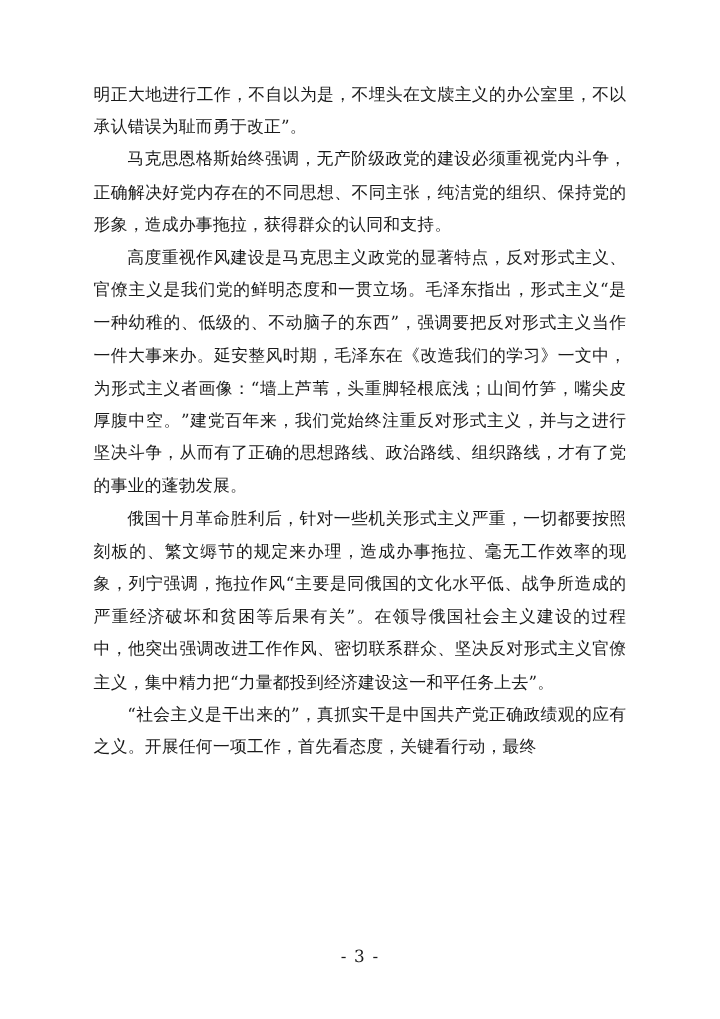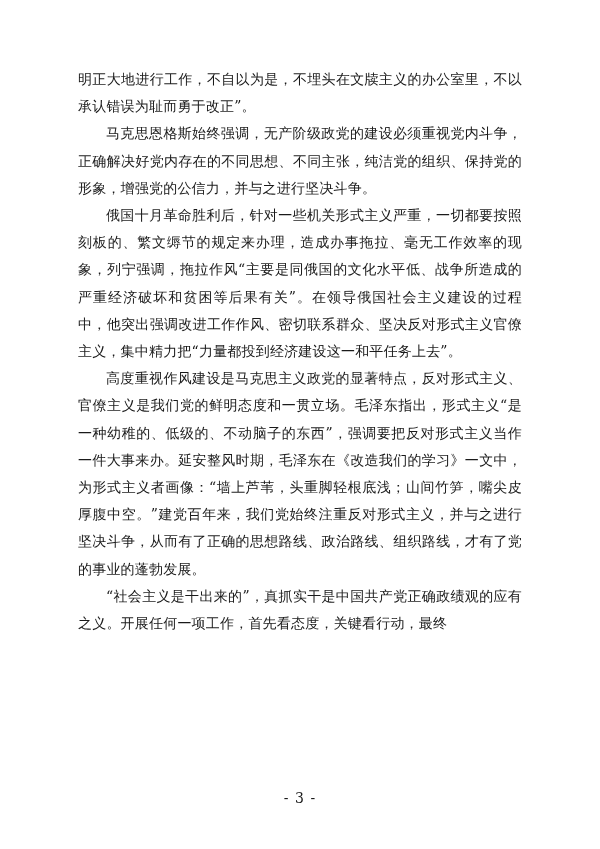--- a/index.html
+++ b/index.html
@@ -51,20 +51,20 @@
     letter-spacing: 1px;
   }
 </style>
 </head>
 <body>
 
 <div class="page">
   <div class="page-inner">
     <div class="doc-body">
       <p>明正大地进行工作，不自以为是，不埋头在文牍主义的办公室里，不以承认错误为耻而勇于改正”。</p>
-      <p class="indent">马克思恩格斯始终强调，无产阶级政党的建设必须重视党内斗争，正确解决好党内存在的不同思想、不同主张，纯洁党的组织、保持党的形象，增强党的公信力，并与之进行坚决斗争。</p>
+      <p class="indent">马克思恩格斯始终强调，无产阶级政党的建设必须重视党内斗争，正确解决好党内存在的不同思想、不同主张，纯洁党的组织、保持党的形象，造成办事拖拉，获得群众的认同和支持。</p>
+      <p class="indent">高度重视作风建设是马克思主义政党的显著特点，反对形式主义、官僚主义是我们党的鲜明态度和一贯立场。毛泽东指出，形式主义“是一种幼稚的、低级的、不动脑子的东西”，强调要把反对形式主义当作一件大事来办。延安整风时期，毛泽东在《改造我们的学习》一文中，为形式主义者画像：“墙上芦苇，头重脚轻根底浅；山间竹笋，嘴尖皮厚腹中空。”建党百年来，我们党始终注重反对形式主义，并与之进行坚决斗争，从而有了正确的思想路线、政治路线、组织路线，才有了党的事业的蓬勃发展。</p>
       <p class="indent">俄国十月革命胜利后，针对一些机关形式主义严重，一切都要按照刻板的、繁文缛节的规定来办理，造成办事拖拉、毫无工作效率的现象，列宁强调，拖拉作风“主要是同俄国的文化水平低、战争所造成的严重经济破坏和贫困等后果有关”。在领导俄国社会主义建设的过程中，他突出强调改进工作作风、密切联系群众、坚决反对形式主义官僚主义，集中精力把“力量都投到经济建设这一和平任务上去”。</p>
-      <p class="indent">高度重视作风建设是马克思主义政党的显著特点，反对形式主义、官僚主义是我们党的鲜明态度和一贯立场。毛泽东指出，形式主义“是一种幼稚的、低级的、不动脑子的东西”，强调要把反对形式主义当作一件大事来办。延安整风时期，毛泽东在《改造我们的学习》一文中，为形式主义者画像：“墙上芦苇，头重脚轻根底浅；山间竹笋，嘴尖皮厚腹中空。”建党百年来，我们党始终注重反对形式主义，并与之进行坚决斗争，从而有了正确的思想路线、政治路线、组织路线，才有了党的事业的蓬勃发展。</p>
       <p class="indent">“社会主义是干出来的”，真抓实干是中国共产党正确政绩观的应有之义。开展任何一项工作，首先看态度，关键看行动，最终</p>
     </div>
   </div>
   <div class="page-number">- 3 -</div>
 </div>
 
 </body></html>

